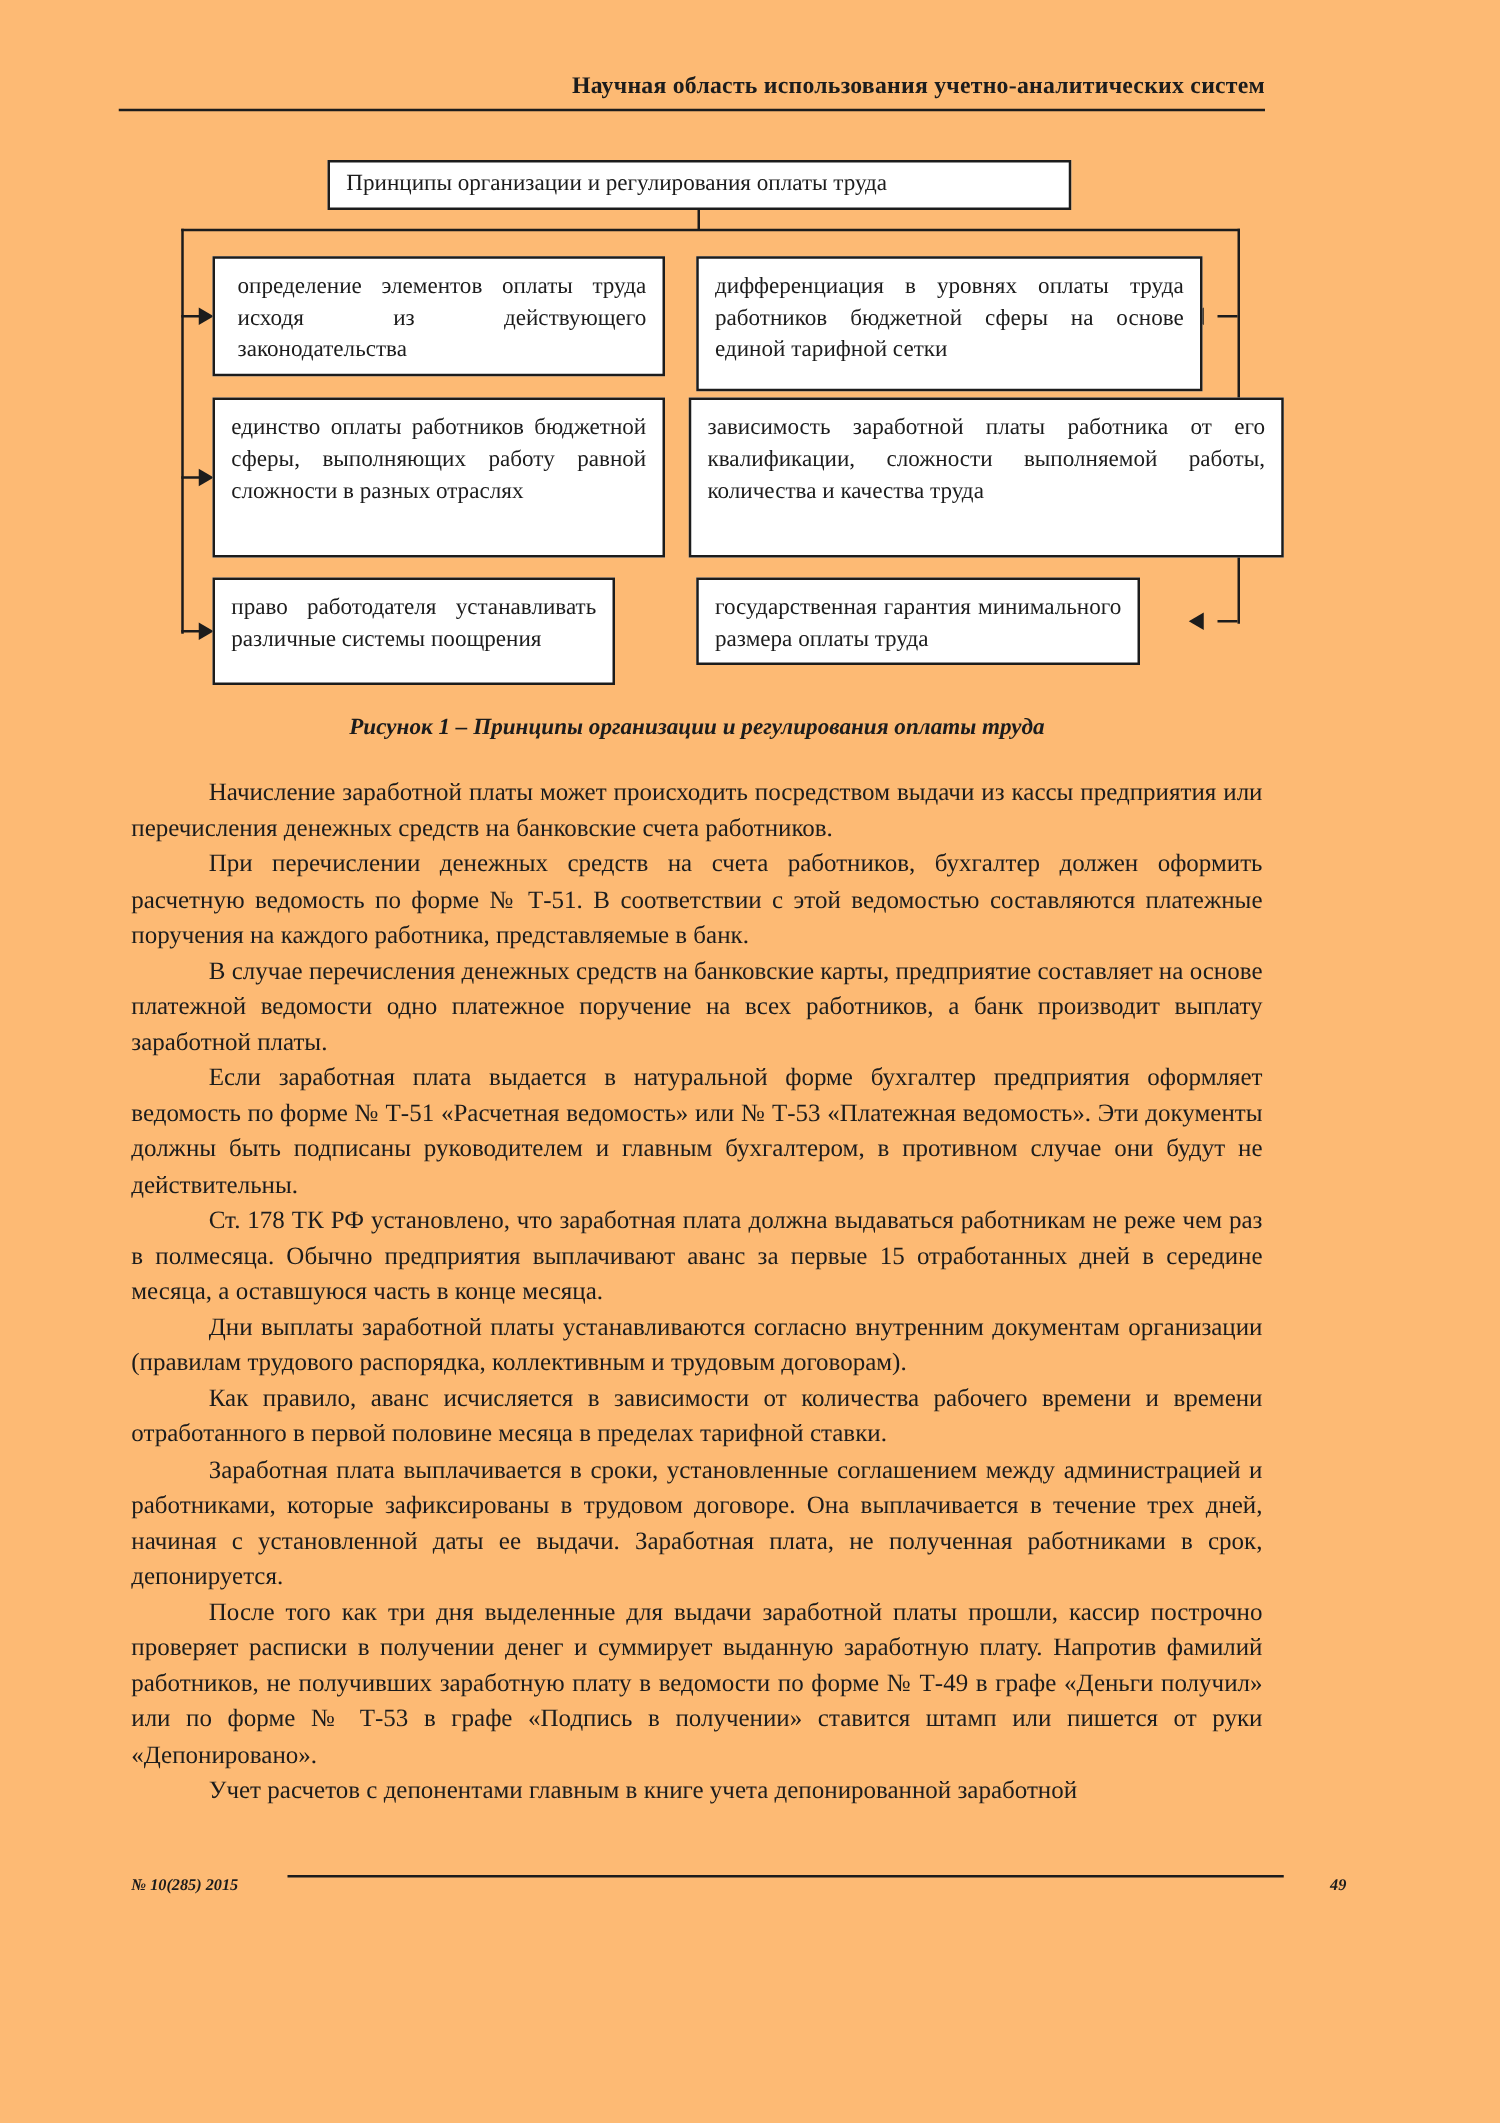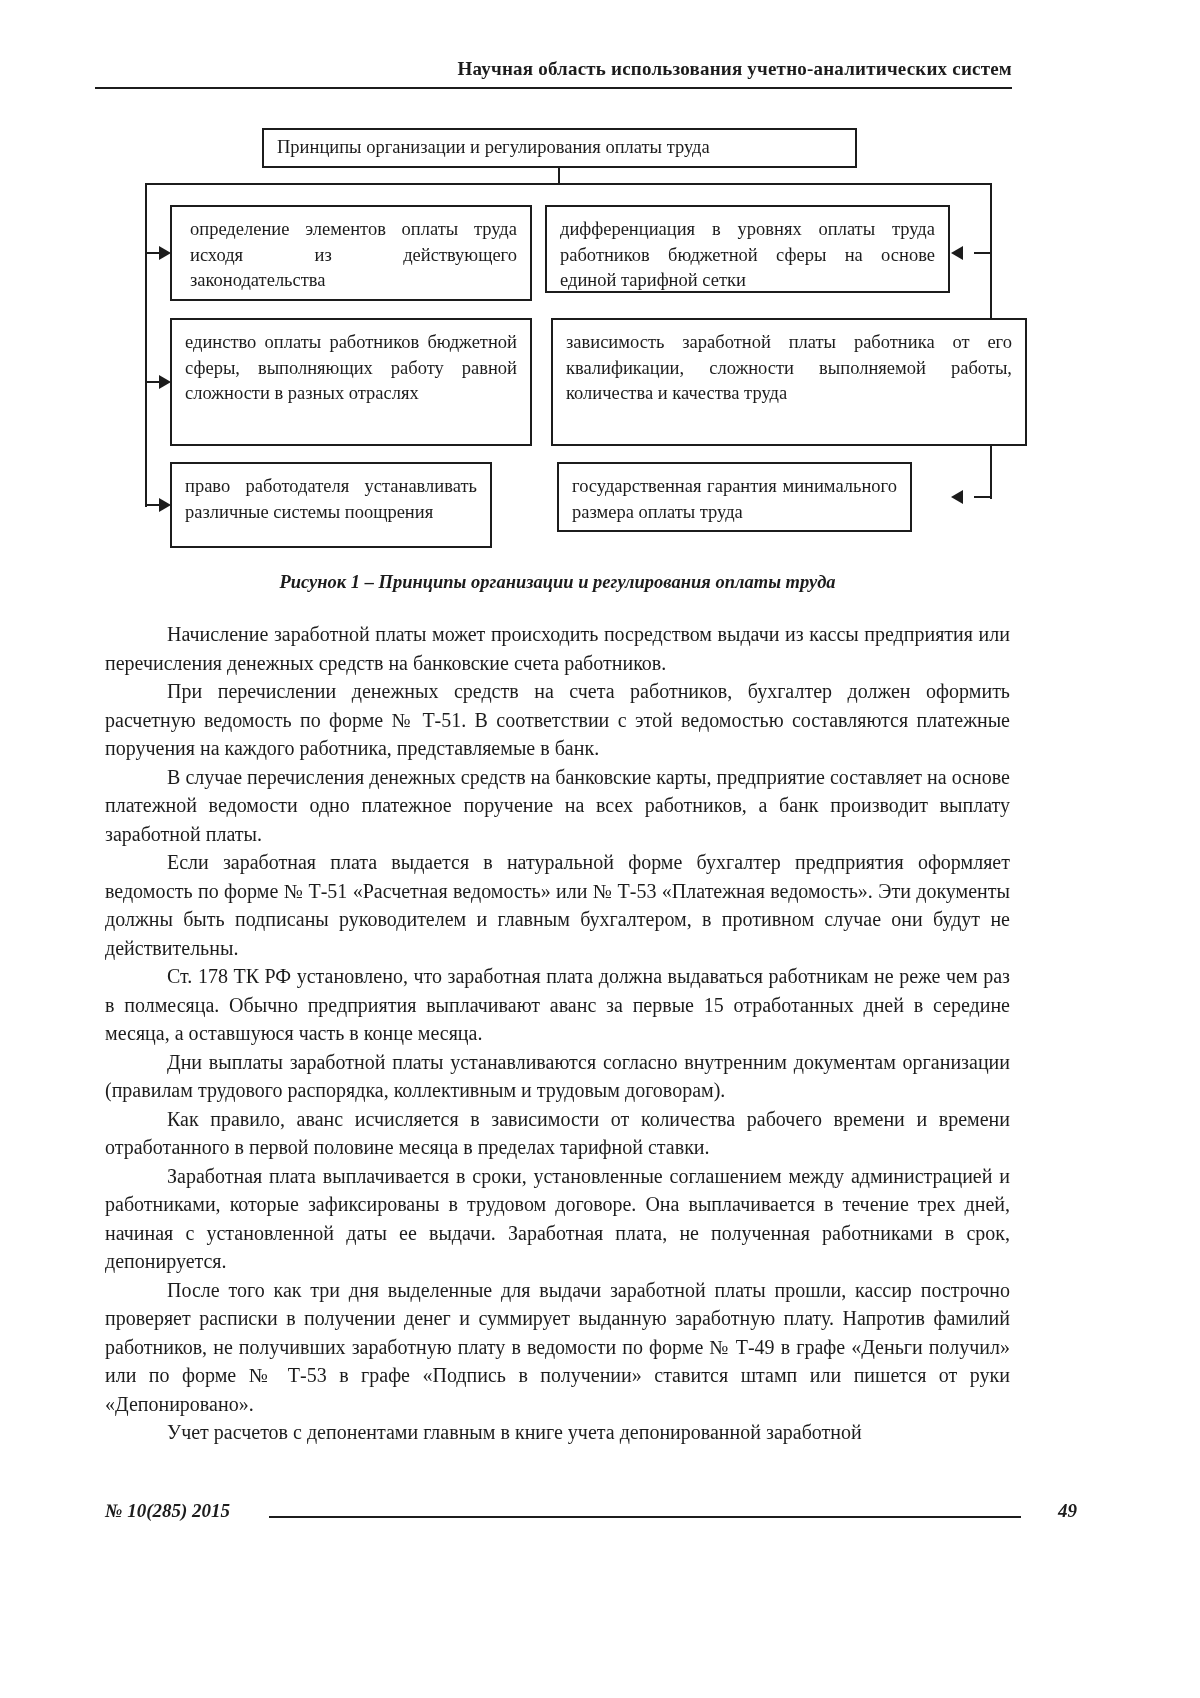--- a/index.html
+++ b/index.html
@@ -3,21 +3,21 @@
 <meta charset="utf-8">
 <style>
   * { margin: 0; padding: 0; box-sizing: border-box; }
   html, body { background: #e8e8e8; }
   body { font-family: "Liberation Serif", serif; color: #1c1c1c; }
 
   .page {
     position: relative;
     width: 1200px;
     height: 1698px;
-    background: #ffffff;
+    background: #fdba74;
     margin: 0 auto;
     overflow: hidden;
   }
 
   
   .running-head {
     position: absolute;
     left: 95px;
     top: 58px;
     width: 917px;
@@ -48,21 +48,21 @@
   }
   .dbox.root-box {
     left: 157px; top: 0; width: 595px; height: 40px;
     display: flex; align-items: center;
     padding: 4px 13px;
     text-align: center;
   }
   .dbox.l1 { left: 65px;  top: 77px;  width: 362px; height: 96px; padding-left: 18px;  }
   .dbox.l2 { left: 65px;  top: 190px; width: 362px; height: 128px; }
   .dbox.l3 { left: 65px;  top: 334px; width: 322px; height: 86px;  }
-  .dbox.r1 { left: 440px; top: 77px;  width: 405px; height: 88px;  }
+  .dbox.r1 { left: 452px; top: 77px;  width: 405px; height: 108px;  }
   .dbox.r2 { left: 432px; top: 190px; width: 476px; height: 128px; margin-left: 14px; }
   .dbox.r3 { left: 452px; top: 334px; width: 355px; height: 70px;  }
 
   .line { position: absolute; background: #1c1c1c; }
   .stub-v      { left: 453px; top: 40px; width: 2px;  height: 16px; }
   .spine-h     { left: 40px;  top: 55px; width: 847px; height: 2px; }
   .spine-left  { left: 40px;  top: 55px; width: 2px;  height: 324px; }
   .spine-right { left: 885px; top: 55px; width: 2px;  height: 316px; }
 
   .conn-l1 { left: 40px;  top: 124px; width: 16px; height: 2px; }
@@ -105,22 +105,22 @@
   }
   .body-text p { text-indent: 62px; }
 
   
   .page-footer {
     position: absolute;
     left: 105px;
     top: 1500px;
     width: 972px;
     display: flex;
-    align-items: flex-end;
-    font-size: 19px;
+    align-items: flex-start;
+    font-size: 13px;
     gap: 29px;
   }
   .footer-issue { font-weight: bold; font-style: italic; white-space: nowrap; }
   .footer-rule  { flex: 1; border-bottom: 2.5px solid #1c1c1c; margin: 0 8px 4px 10px; height: 1px; }
   .footer-pagenum { font-weight: bold; font-style: italic; white-space: nowrap; }
 </style>
 </head>
 <body>
 
 <div class="page">

